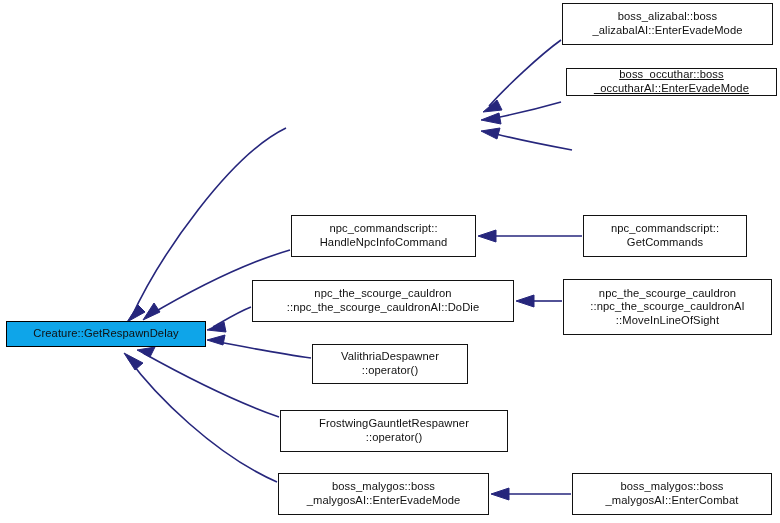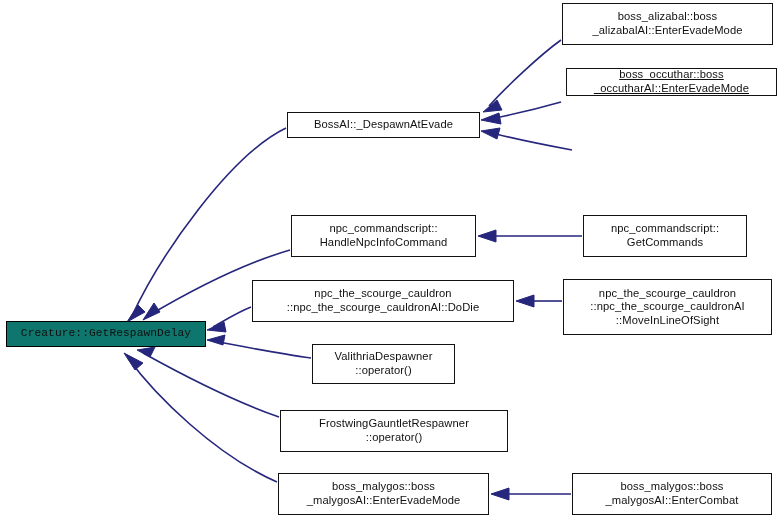--- a/index.html
+++ b/index.html
@@ -35,23 +35,22 @@
     justify-content: flex-end;
     text-align: center;
     font-size: 11.2px;
     line-height: 13.6px;
     letter-spacing: 0.1px;
     white-space: pre-line;
     padding: 0 4px;
     z-index: 2;
   }
   .node.root {
-    background: #0f766e;
+    background: #0ea5e9;
     border-color: #000000;
-    font-family: Liberation Mono, monospace;
   }
   .node .label {
     display: block;
     width: 100%;
     white-space: pre-line;
   }
 </style>
 </head>
 <body>
 
@@ -93,23 +92,20 @@
     <polygon points="516,301 534,295 534,307" fill="#26267c" stroke="#26267c" stroke-width="1"></polygon>
 
     <path d="M 571 494 L 507 494" fill="none" stroke="#26267c" stroke-width="1.6"></path>
     <polygon points="491,494 509,488 509,500" fill="#26267c" stroke="#26267c" stroke-width="1"></polygon>
   </svg>
 
   <div class="node root" style="left:6px; top:321px; width:200px; height:26px;">
     <span class="label">Creature::GetRespawnDelay</span>
   </div>
 
-  <div class="node" style="left:287px; top:112px; width:193px; height:26px;">
-    <span class="label">BossAI::_DespawnAtEvade</span>
-  </div>
 
   <div class="node" style="left:562px; top:3px; width:211px; height:42px;">
     <span class="label">boss_alizabal::boss
 _alizabalAI::EnterEvadeMode</span>
   </div>
 
   <div class="node" style="left:566px; top:68px; width:211px; height:28px;text-decoration:underline;">
     <span class="label">boss_occuthar::boss
 _occutharAI::EnterEvadeMode</span>
   </div>
@@ -129,21 +125,21 @@
     <span class="label">npc_the_scourge_cauldron
 ::npc_the_scourge_cauldronAI::DoDie</span>
   </div>
 
   <div class="node" style="left:563px; top:279px; width:209px; height:56px;">
     <span class="label">npc_the_scourge_cauldron
 ::npc_the_scourge_cauldronAI
 ::MoveInLineOfSight</span>
   </div>
 
-  <div class="node" style="left:312px; top:344px; width:143px; height:40px;">
+  <div class="node" style="left:312px; top:344px; width:156px; height:40px;">
     <span class="label">ValithriaDespawner
 ::operator()</span>
   </div>
 
   <div class="node" style="left:280px; top:410px; width:228px; height:42px;">
     <span class="label">FrostwingGauntletRespawner
 ::operator()</span>
   </div>
 
   <div class="node" style="left:278px; top:473px; width:211px; height:42px;">

